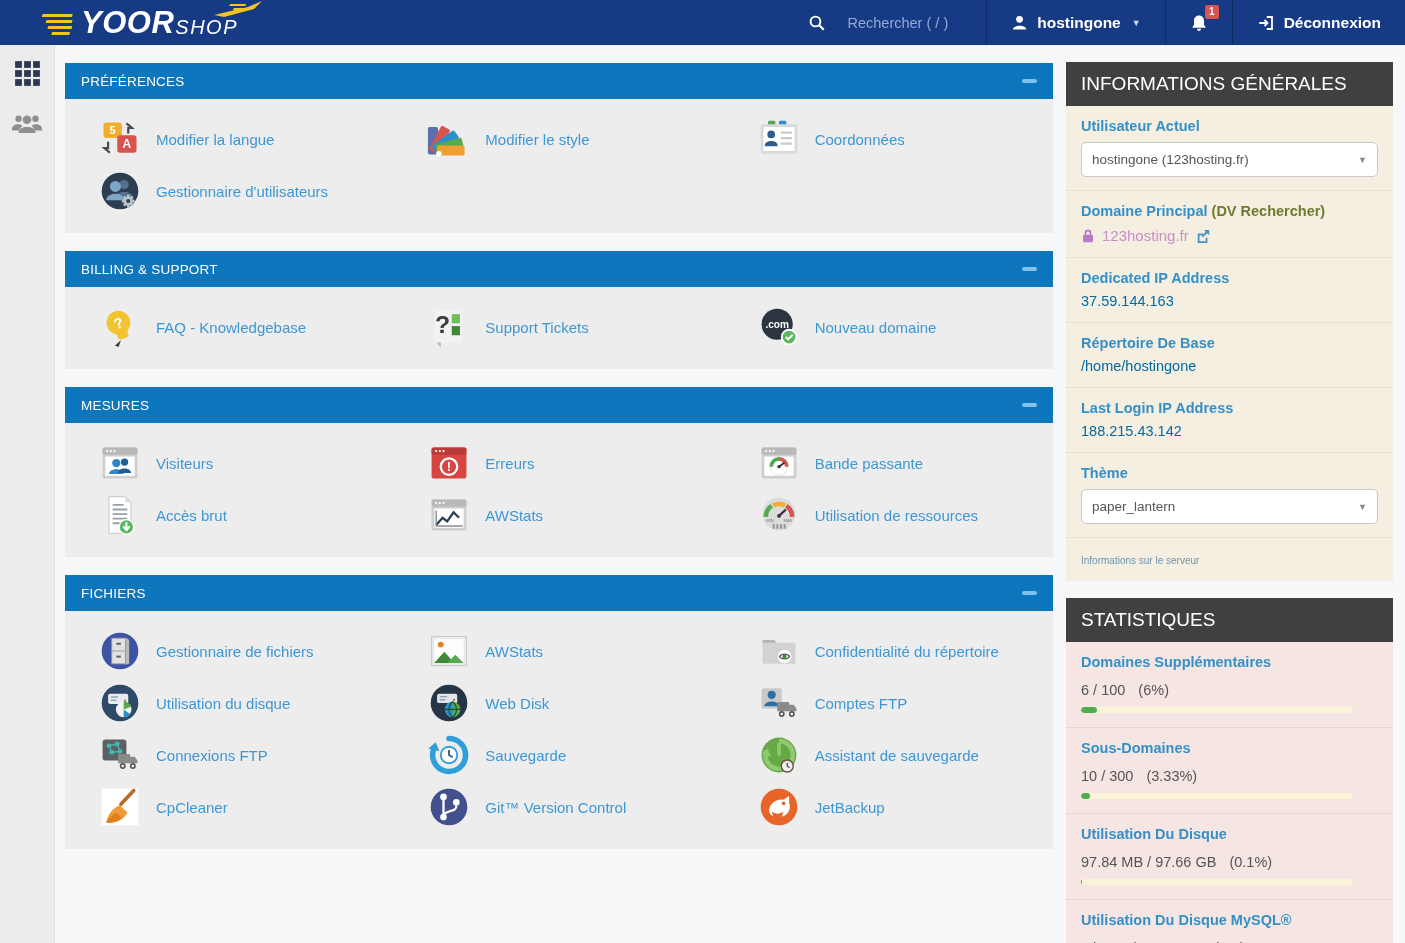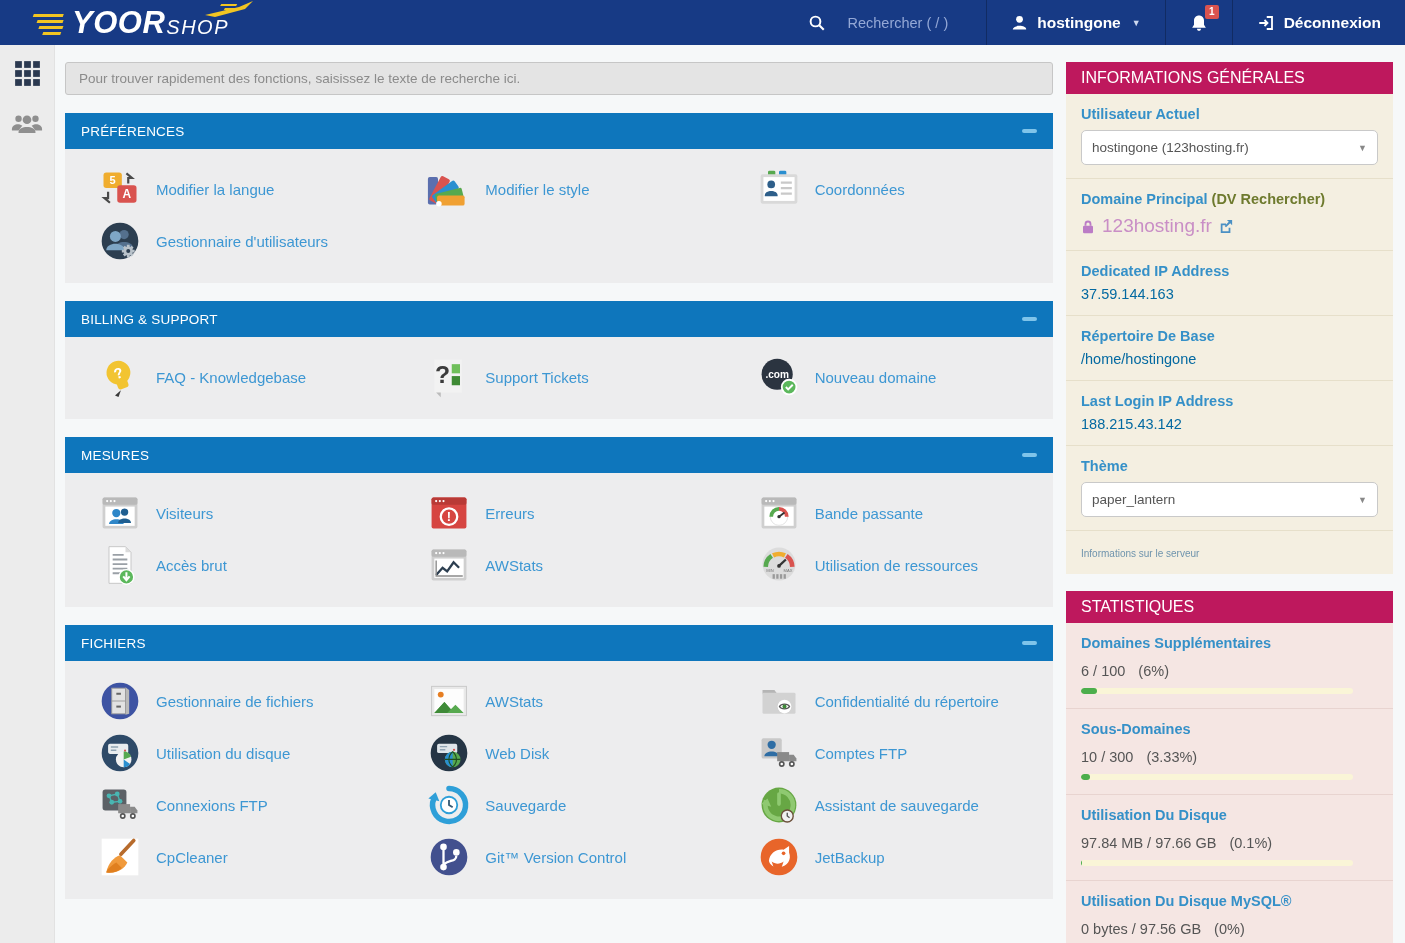--- a/index.html
+++ b/index.html
@@ -1,21 +1,21 @@
 <!DOCTYPE html>
 <html><head>
 <meta charset="utf-8">
 <style>
   *{box-sizing:border-box}
   html,body{margin:0;padding:0}
   body{width:1405px;height:943px;overflow:hidden;background:#f6f8f9;font-family:"Liberation Sans",sans-serif}
 
   
   .topbar{height:45px;background:#173a85;display:flex;align-items:stretch;color:#fff}
-  .logo{display:flex;align-items:center;padding-left:30px;position:relative}
+  .logo{display:flex;align-items:center;padding-left:39px;position:relative}
   .speedlines{margin-right:4px}
   .brand-main{font-size:31px;font-weight:bold;font-style:italic;letter-spacing:.5px;line-height:1}
   .brand-sub{font-size:20px;font-weight:normal;font-style:italic;margin-left:1px;letter-spacing:1.5px;line-height:1;padding-top:8px}
   .swoosh{position:absolute;right:-26px;top:1px}
   .tb-search{display:flex;align-items:center;gap:21px;margin-left:auto;padding:0 38px;color:#94a8d6;font-size:14.5px;cursor:pointer}
   .tb-seg{display:flex;align-items:center;gap:9px;padding:0 24px;border-left:1px solid rgba(0,0,0,.25);font-weight:bold;font-size:15.5px;cursor:pointer}
   .tb-bell{position:relative;padding:0 23px}
   .badge{position:absolute;top:5px;right:13px;background:#d9534f;color:#fff;font-size:10px;font-weight:bold;line-height:1;padding:2px 4px;border-radius:2px}
   .caret-down{font-size:9px;color:#cdd8ef;margin-left:2px}
 
@@ -32,31 +32,31 @@
   .section-header{background:#0e76bc;height:36px;display:flex;align-items:center;padding:0 16px;color:#fff;font-size:13.5px;letter-spacing:.2px}
   .collapse{margin-left:auto;width:15px;height:4px;background:#7fc4ea;border-radius:2px;cursor:pointer}
   .section-body{background:#ededee;display:grid;grid-template-columns:1fr 1fr 1fr;padding:14px 0 16px}
   .app-item{display:flex;align-items:center;padding:3px 6px 3px 32px;min-height:50px;cursor:pointer}
   .app-icon{width:46px;height:46px;flex:none;display:flex;align-items:center;justify-content:center}
   .app-label{margin-left:13px;color:#3d97d3;font-size:15px}
 
   
   .aside{width:327px;margin-left:13px;flex:none}
   .panel{margin-top:17px}
-  .panel-header{background:#be185d;height:32px;display:flex;align-items:center;padding:0 15px;color:#fff;font-size:16px}
+  .panel-header{background:#404040;height:44px;display:flex;align-items:center;padding:0 15px;color:#fff;font-size:19px}
   .info-body{background:#f4efe1}
   .info-row{padding:12px 15px 13px;border-bottom:1px solid #e6dfca}
   .info-row:last-child{border-bottom:none}
   .info-label{color:#3590c8;font-weight:bold;font-size:14.5px}
   .label-suffix{color:#6e7a2e;font-weight:bold}
   .info-value{color:#0369a1;font-size:14.5px;margin-top:7px}
   .selectbox{margin-top:8px;background:#fff;border:1px solid #c9c9c9;border-radius:5px;height:35px;display:flex;align-items:center;justify-content:space-between;padding:0 10px;color:#555;font-size:13.5px;cursor:pointer}
   .sel-caret{color:#888;font-size:9px}
   .domain-line{display:flex;align-items:center;gap:7px;margin-top:8px}
-  .domain-text{color:#c98ec6;font-size:19px;cursor:pointer}
+  .domain-text{color:#c98ec6;font-size:15px;cursor:pointer}
   .server-link{color:#6f94ad;font-size:10px;cursor:pointer}
   .stats-body{background:#f5e6e3;min-height:372px}
   .stat-row{padding:12px 15px 14px;border-bottom:1px solid #e8d4d0}
   .stat-label{color:#3590c8;font-weight:bold;font-size:14.5px}
   .stat-values{display:flex;gap:13px;color:#555;font-size:14.5px;margin-top:12px}
   .bar{margin-top:9px;height:6px;width:272px;background:#faf5d7;border-radius:3px;overflow:hidden}
   .bar-fill{height:100%;background:#4cae4c;border-radius:3px}
 </style>
 </head>
 <body>
@@ -142,21 +142,20 @@
             <path d="M1 19c0-5.5 8-6.5 11-3.5l-4 5H1z"></path>
             <path d="M33 19c0-5.5-8-6.5-11-3.5l4 5h7z"></path>
             <circle cx="17" cy="9" r="4.6"></circle>
             <path d="M8 22c0-7 18-7 18 0v1H8z"></path>
           </g>
         </svg>
       </div>
     </nav>
 
   <main class="main">
-    <input class="quickfind" type="text" placeholder="Pour trouver rapidement des fonctions, saisissez le texte de recherche ici." style="">
     <div id="sections">
         <section class="section">
           <div class="section-header">
             <span>PRÉFÉRENCES</span>
             <span class="collapse"></span>
           </div>
           <div class="section-body">
             <div class="app-item">
               <span class="app-icon">
                 <svg viewBox="0 0 48 48" width="44" height="44">

